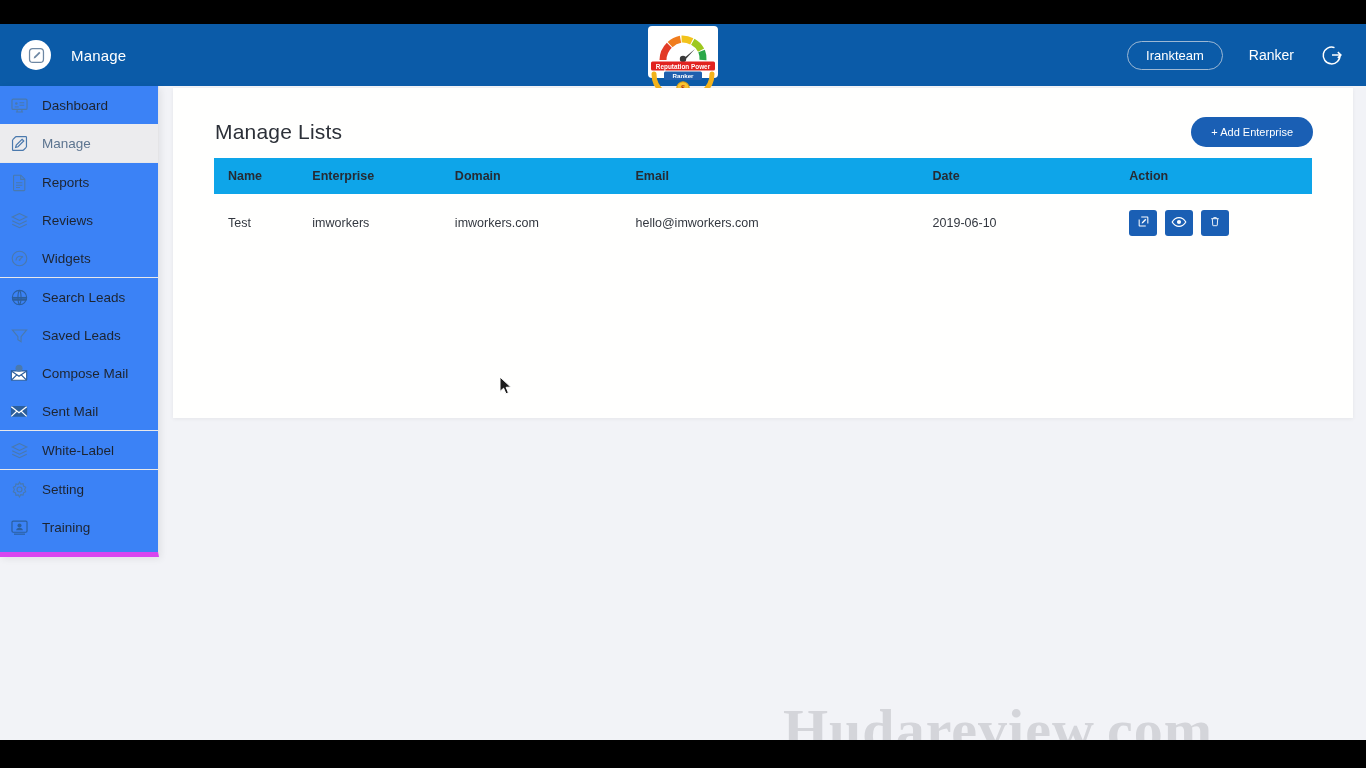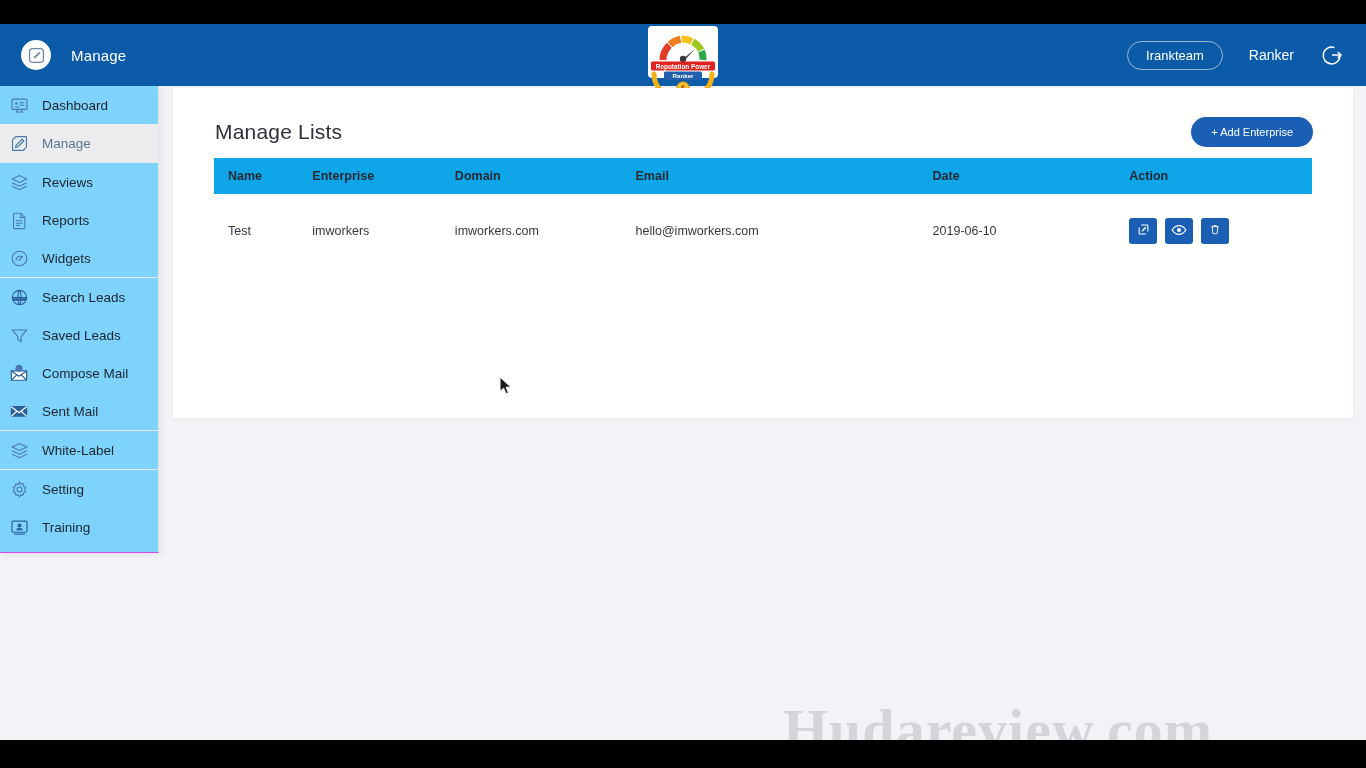--- a/index.html
+++ b/index.html
@@ -90,23 +90,23 @@
     color: #ffffff;
     font-size: 14px;
     cursor: pointer;
   }
   .logout-icon { display: flex; align-items: center; cursor: pointer; }
 
   
   .sidebar {
     position: absolute; left: 0; top: 62px;
     width: 159px;
-    background: #7dd3fc;
+    background: #3b82f6;
     border-right: 1px solid #e4e4e6;
-    border-bottom: 1px solid #d946ef;
+    border-bottom: 5px solid #d946ef;
     box-shadow: 2px 2px 7px rgba(0,0,0,.07);
     padding-bottom: 6px;
   }
   .side-group { border-bottom: 1px solid #e8e8ea; }
   .side-group:last-child { border-bottom: none; }
 
   .side-item {
     display: flex; align-items: center;
     height: 38px;
     padding-left: 8px;
@@ -169,21 +169,21 @@
     text-align: left;
     font-size: 12.5px;
     color: #262b33;
     font-weight: bold;
     padding: 11px 0 11px 0;
     height: 33px;
   }
   table.list-table td {
     font-size: 12.5px;
     color: #333840;
-    padding: 24px 0;
+    padding: 16px 0;
     vertical-align: middle;
   }
   .col-name { width: 98px; padding-left: 14px !important; }
   .col-ent  { width: 142px; }
   .col-dom  { width: 180px; }
   .col-email{ width: 296px; }
   .col-date { width: 196px; }
   .col-act  { width: 182px; }
 
   .act-wrap { display: flex; gap: 8px; }
@@ -304,36 +304,36 @@
             </svg>
           </span>
           <span class="side-label">Manage</span>
         </div>
       </div>
 
       <div class="side-group">
         <div class="side-item">
           <span class="side-ico">
             <svg width="19" height="19" viewBox="0 0 24 24" fill="none" stroke="#4a79ad" stroke-width="1.4">
+              <path d="M5.5 2.8h8.2l5 5v13.4a1 1 0 0 1-1 1H5.5a1 1 0 0 1-1-1V3.8a1 1 0 0 1 1-1z"></path>
+              <path d="M13.5 2.8v5.3h5.2"></path>
+              <path d="M7.6 12.4h8M7.6 15.4h8M7.6 18.3h5"></path>
+            </svg>
+          </span>
+          <span class="side-label">Reports</span>
+        </div>
+        <div class="side-item">
+          <span class="side-ico">
+            <svg width="19" height="19" viewBox="0 0 24 24" fill="none" stroke="#4a79ad" stroke-width="1.4">
               <path d="M12 3.2 2.8 7.6 12 12l9.2-4.4z"></path>
               <path d="M2.8 12.2 12 16.6l9.2-4.4"></path>
               <path d="M2.8 16.6 12 21l9.2-4.4"></path>
             </svg>
           </span>
           <span class="side-label">Reviews</span>
-        </div>
-        <div class="side-item">
-          <span class="side-ico">
-            <svg width="19" height="19" viewBox="0 0 24 24" fill="none" stroke="#4a79ad" stroke-width="1.4">
-              <path d="M5.5 2.8h8.2l5 5v13.4a1 1 0 0 1-1 1H5.5a1 1 0 0 1-1-1V3.8a1 1 0 0 1 1-1z"></path>
-              <path d="M13.5 2.8v5.3h5.2"></path>
-              <path d="M7.6 12.4h8M7.6 15.4h8M7.6 18.3h5"></path>
-            </svg>
-          </span>
-          <span class="side-label">Reports</span>
         </div>
         <div class="side-item">
           <span class="side-ico">
             <svg width="19" height="19" viewBox="0 0 24 24" fill="none" stroke="#4a79ad" stroke-width="1.4">
               <circle cx="12" cy="12" r="9.2"></circle>
               <path d="M7.6 14.4a5.2 5.2 0 0 1 8.8-3.8"></path>
               <path d="M12 14 16 9"></path>
               <circle cx="12" cy="14" r="1.1" fill="#4a79ad" stroke="none"></circle>
             </svg>
           </span>

